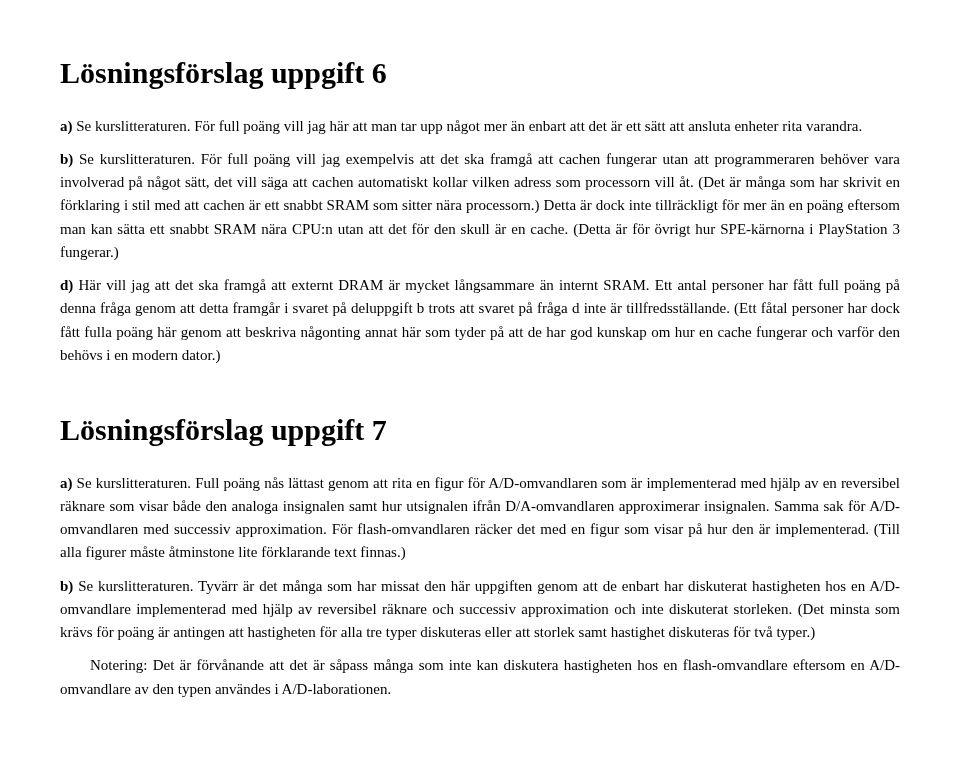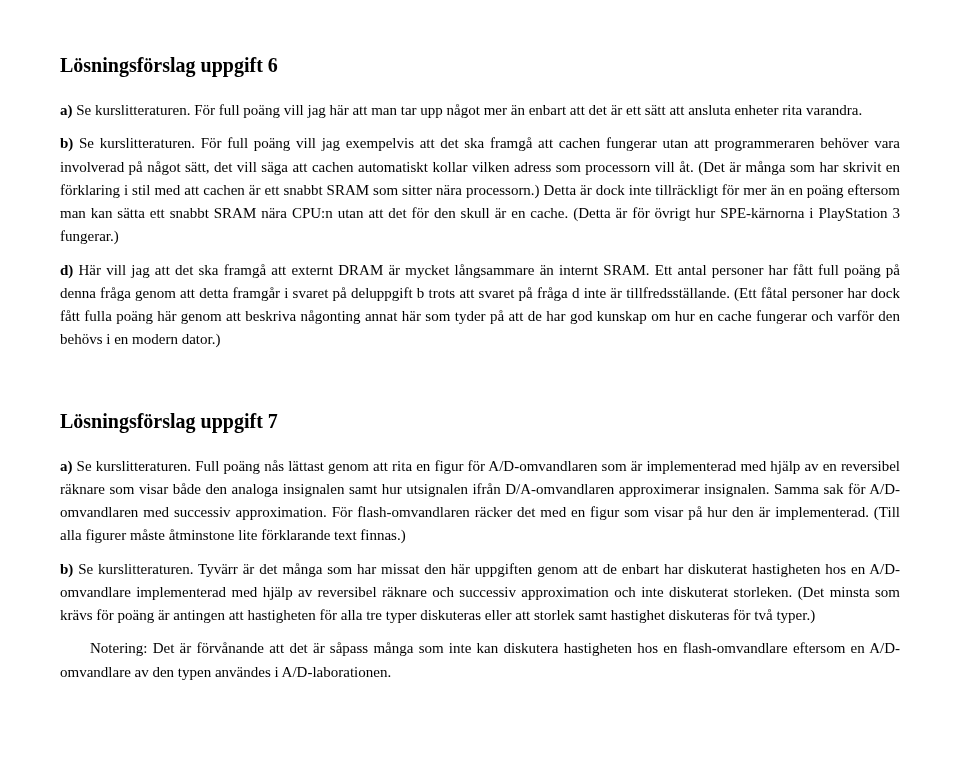--- a/index.html
+++ b/index.html
@@ -10,35 +10,35 @@
     body {
       background: #fff;
       color: #000;
       font-family: "Computer Modern", "Latin Modern", Georgia, serif;
       font-size: 15px;
       line-height: 1.55;
       padding: 40px 60px;
       max-width: 960px;
     }
     h2 {
-      font-size: 20px;
+      font-size: 30px;
       font-weight: bold;
       margin-bottom: 18px;
       margin-top: 10px;
     }
     p {
       text-align: justify;
       margin-bottom: 10px;
       hyphens: auto;
     }
     .section {
       margin-bottom: 36px;
     }
     .section-gap {
-      margin-top: 54px;
+      margin-top: 40px;
     }
   </style>
 </head>
 <body>
 
 <div class="section">
   <h2>Lösningsförslag uppgift 6</h2>
 
   <p>
     <span style="font-weight:bold;">a)</span>

